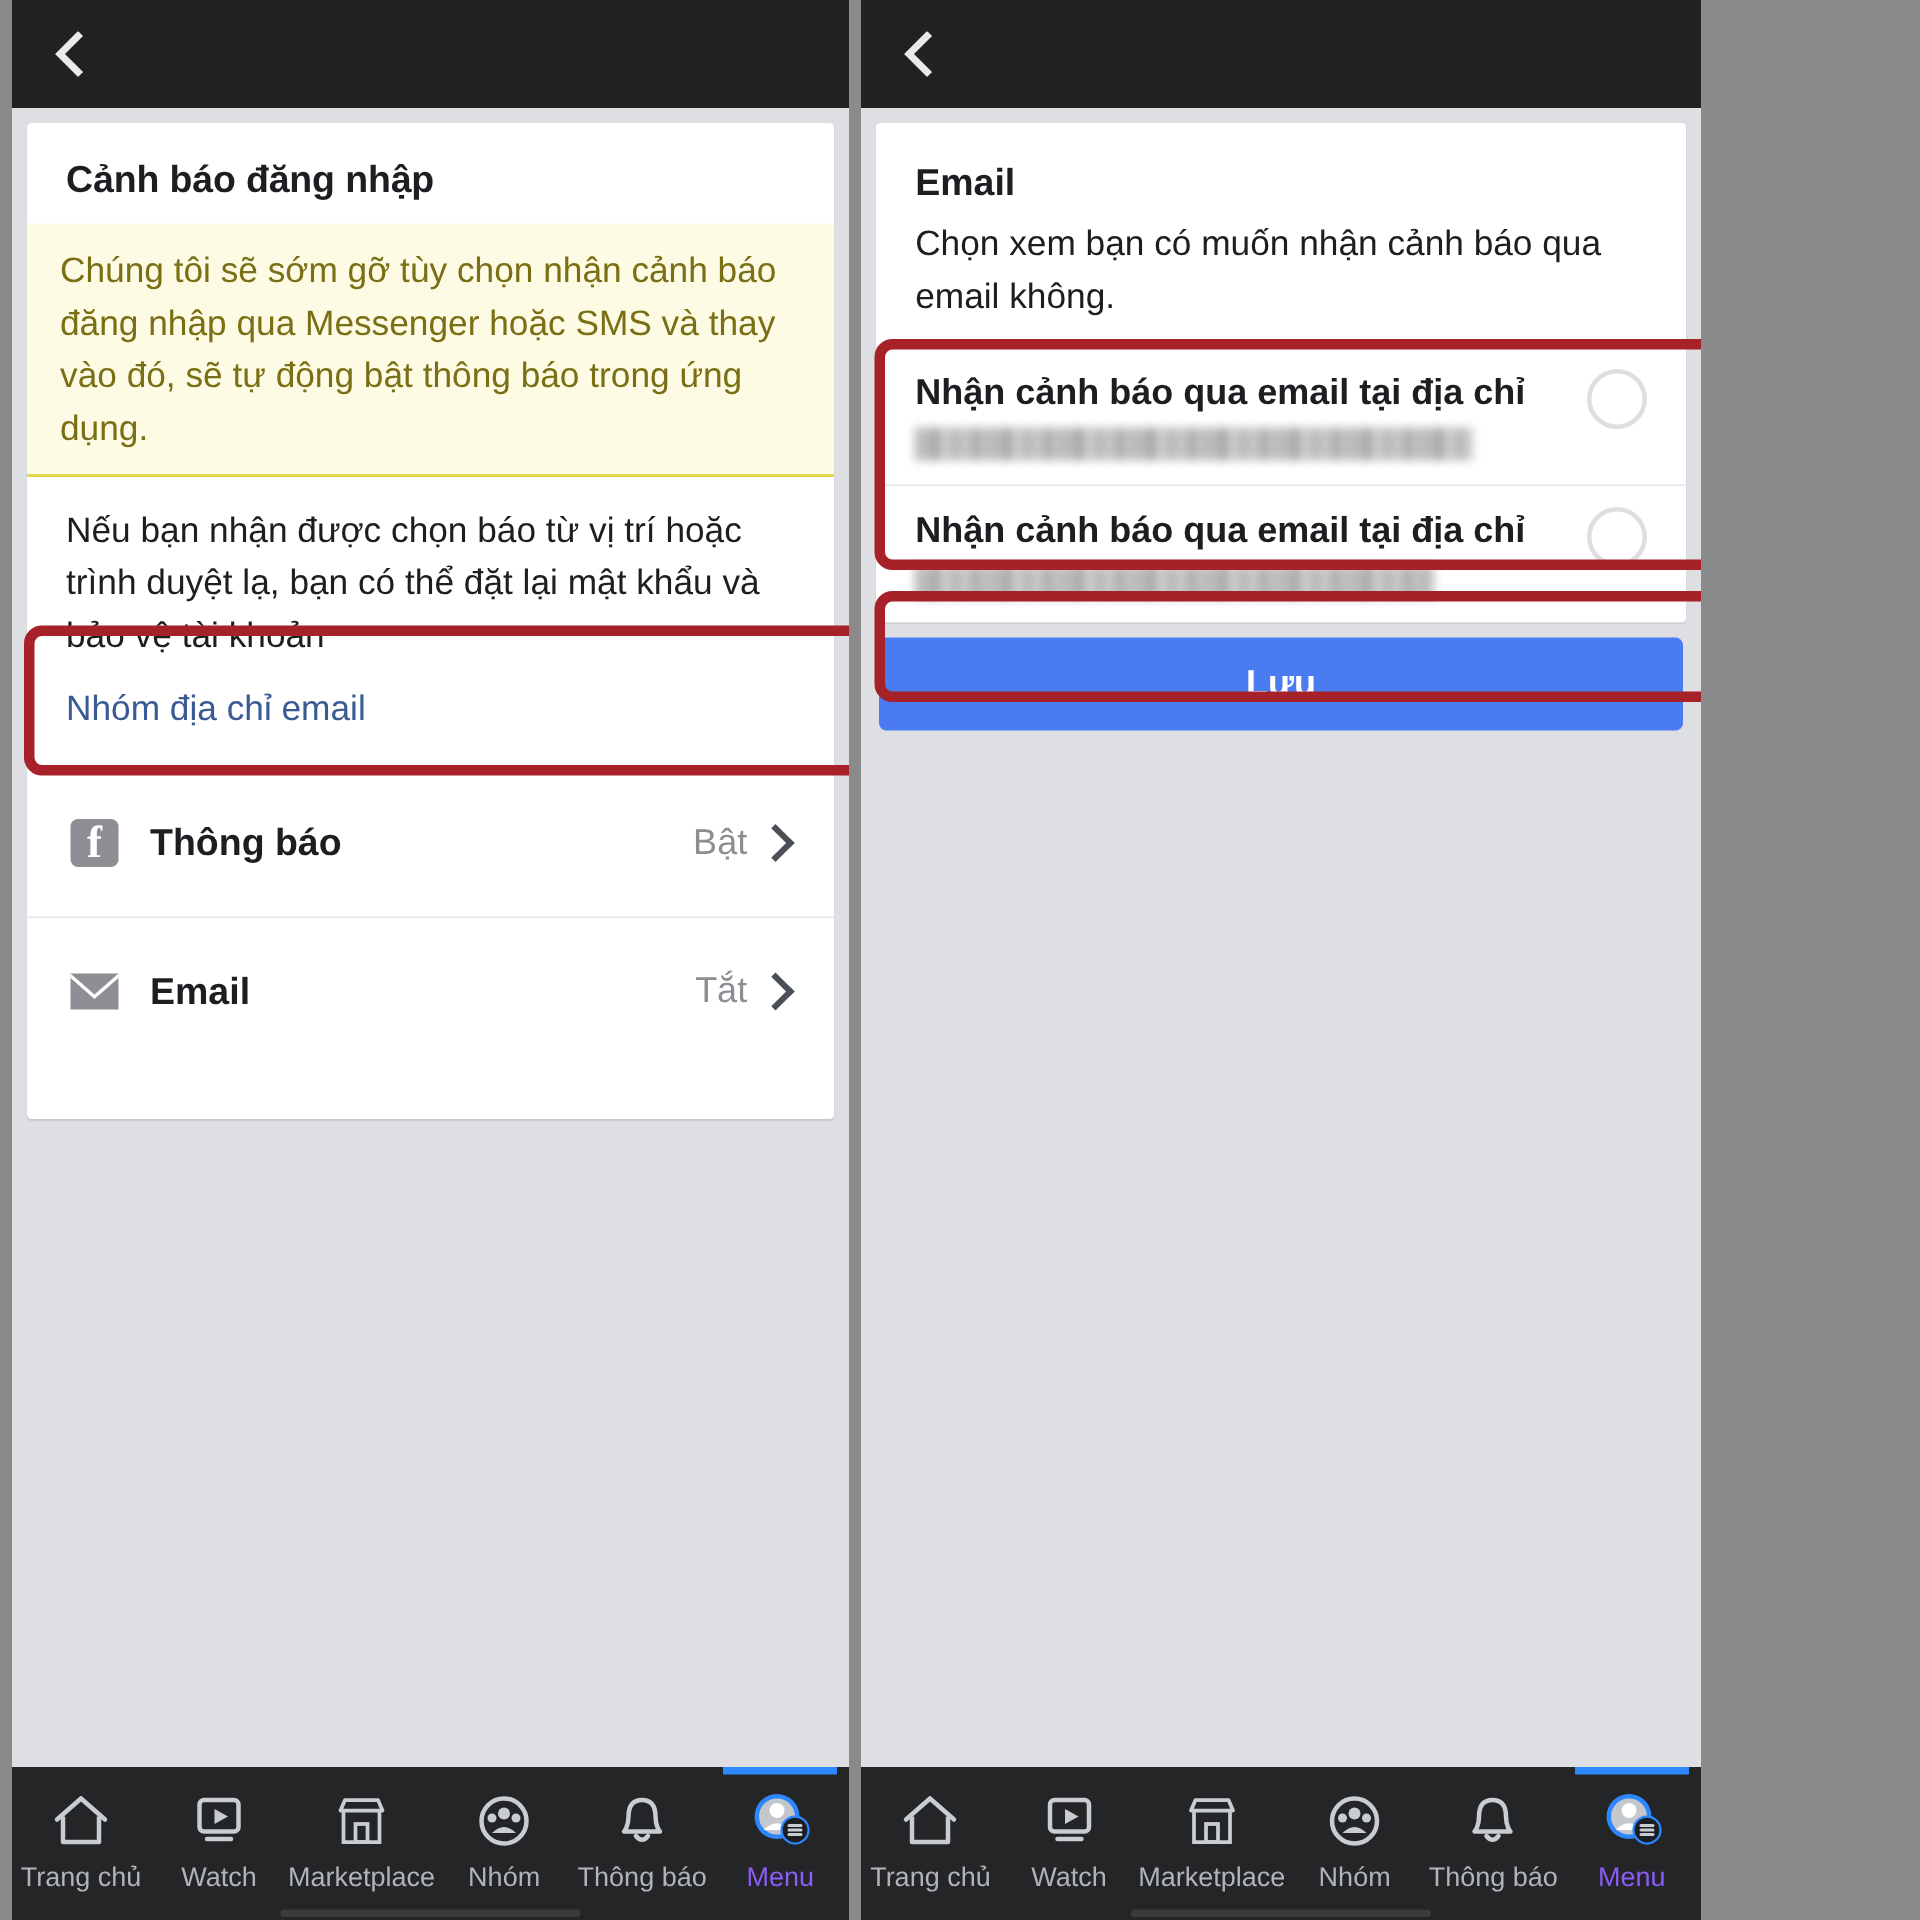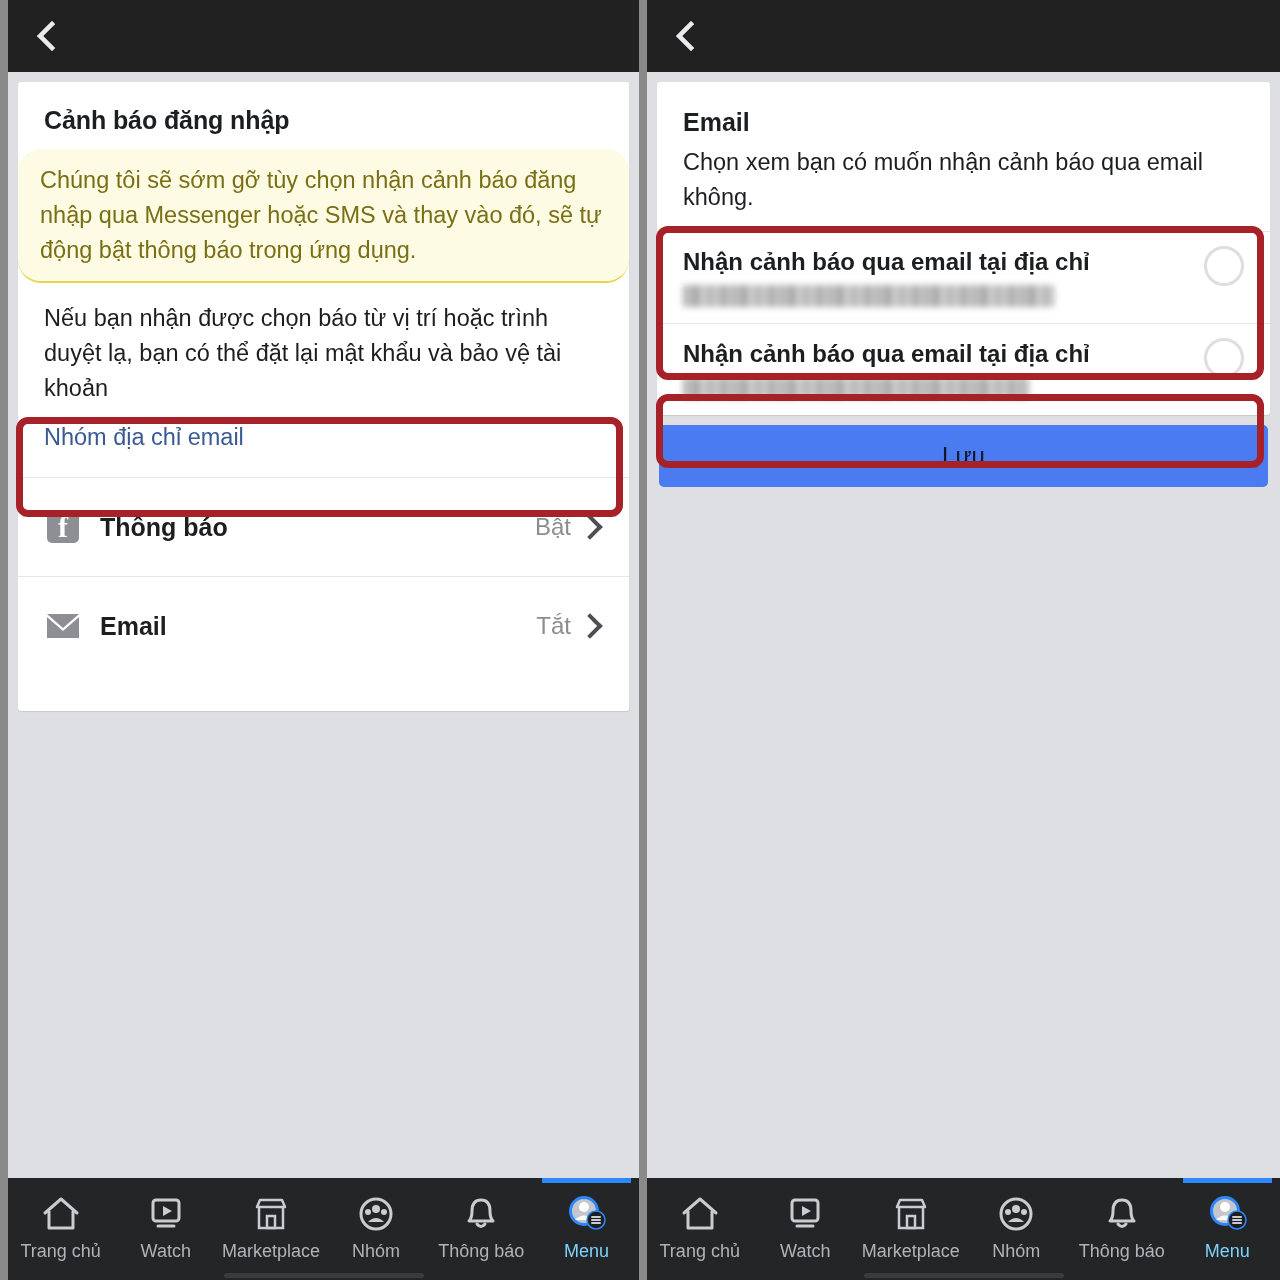--- a/index.html
+++ b/index.html
@@ -9,21 +9,21 @@
   }
   body {
     width: 1280px;
     height: 1280px;
     overflow: hidden;
     font-family: "Liberation Sans", sans-serif;
   }
 
   .screens {
     display: flex;
-    width: 1280px;
+    width: 1134px;
     height: 1280px;
     background: #8a8a8a;
   }
 
   .phone {
     position: relative;
     height: 1280px;
     background: #dddfe2;
     display: flex;
     flex-direction: column;
@@ -83,21 +83,20 @@
     letter-spacing: -0.1px;
   }
 
   .notice {
     background: #fdfbe3;
     border-bottom: 2px solid #e3d64b;
     color: #7a6f15;
     font-size: 23.5px;
     line-height: 35px;
     padding: 14px 22px 13px 22px;
-    border-radius: 23px;
   }
 
   .body-text {
     font-size: 23.5px;
     line-height: 35px;
     color: #1c1e21;
     padding: 18px 26px 10px 26px;
   }
 
   .link-row {
@@ -208,25 +207,26 @@
     border-radius: 50%;
     flex: 0 0 auto;
     margin-left: 16px;
   }
 
   .save-btn {
     margin: 10px 12px 0 12px;
     height: 62px;
     background: #4a7bf0;
     border-radius: 5px;
-    color: #0f172a;
+    color: #ffffff;
     font-size: 24px;
     display: flex;
     align-items: center;
     justify-content: center;
+    font-weight: bold;
   }
 
   
   .annot {
     position: absolute;
     border: 7px solid #a62128;
     border-radius: 12px;
     box-sizing: border-box;
     pointer-events: none;
   }
@@ -256,21 +256,21 @@
     display: flex;
     align-items: center;
     justify-content: center;
   }
   .navtab .lbl {
     font-size: 18px;
     color: #b0b3b8;
     margin-top: 5px;
     white-space: nowrap;
   }
-  .navtab.active .lbl { color: #7dd3fc; }
+  .navtab.active .lbl { color: #8b5cf6; }
   .navtab.active::before {
     content: "";
     position: absolute;
     top: 0; left: 8px; right: 8px;
     height: 5px;
     background: #2d88ff;
   }
   .homebar {
     position: absolute;
     bottom: 2px;

